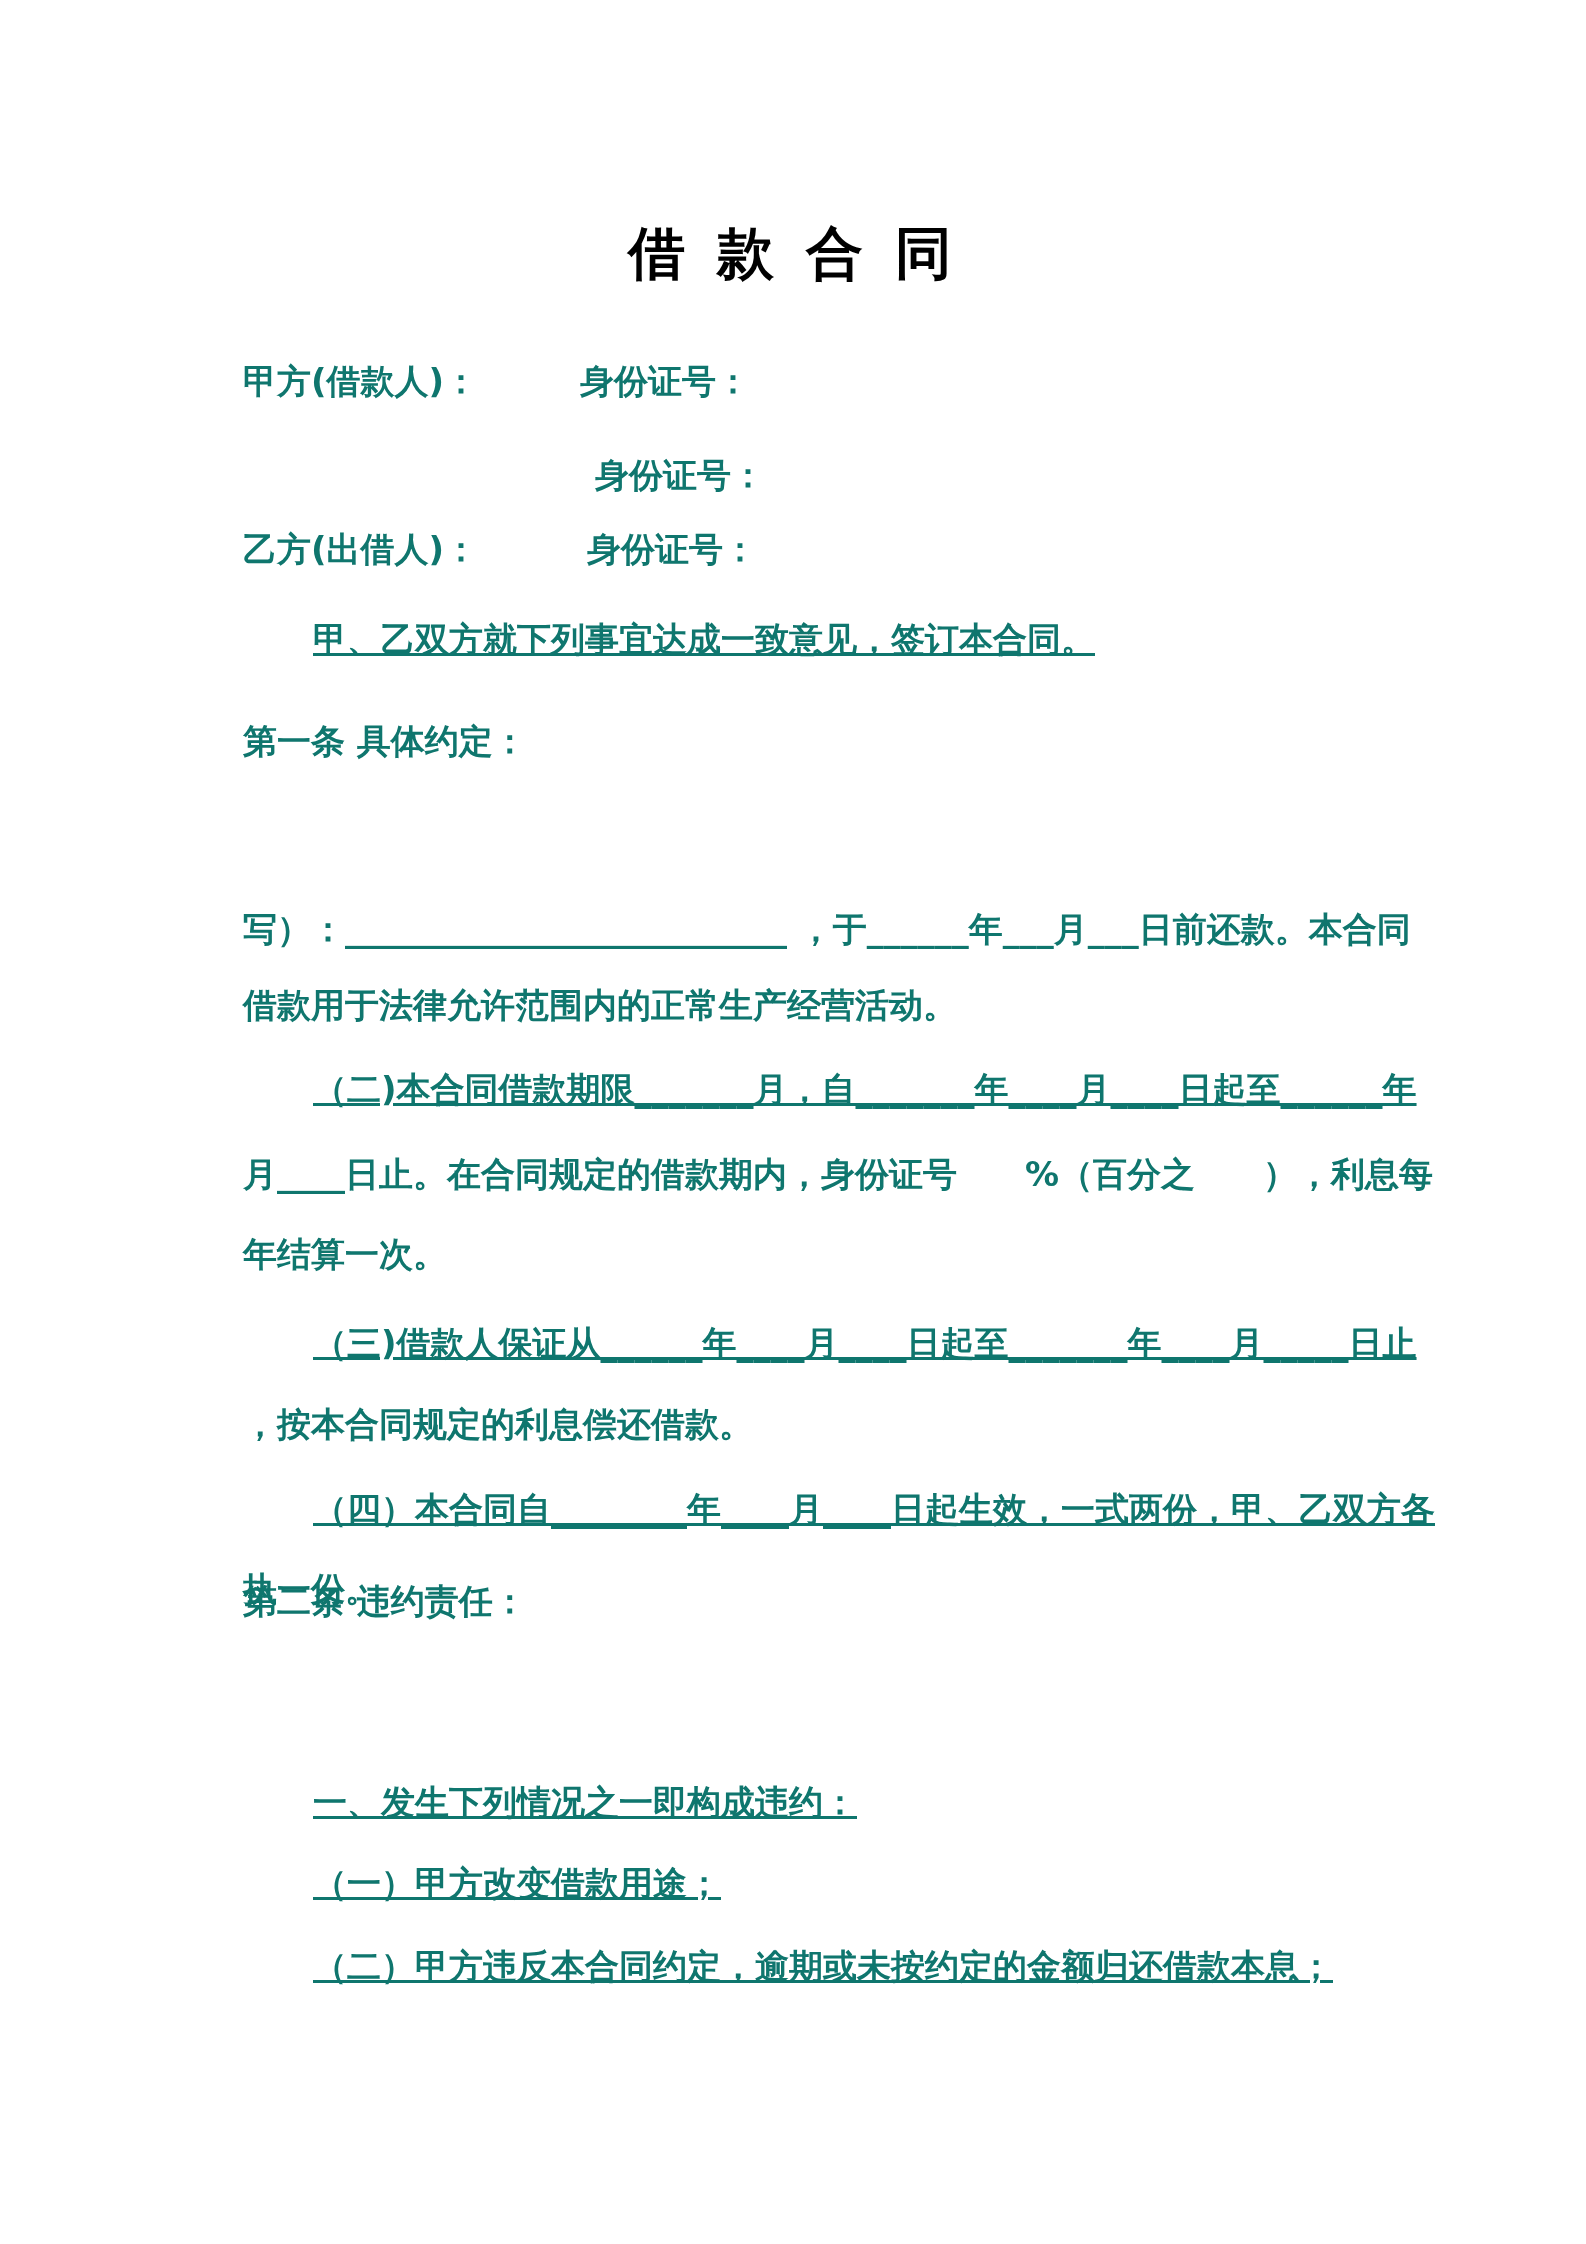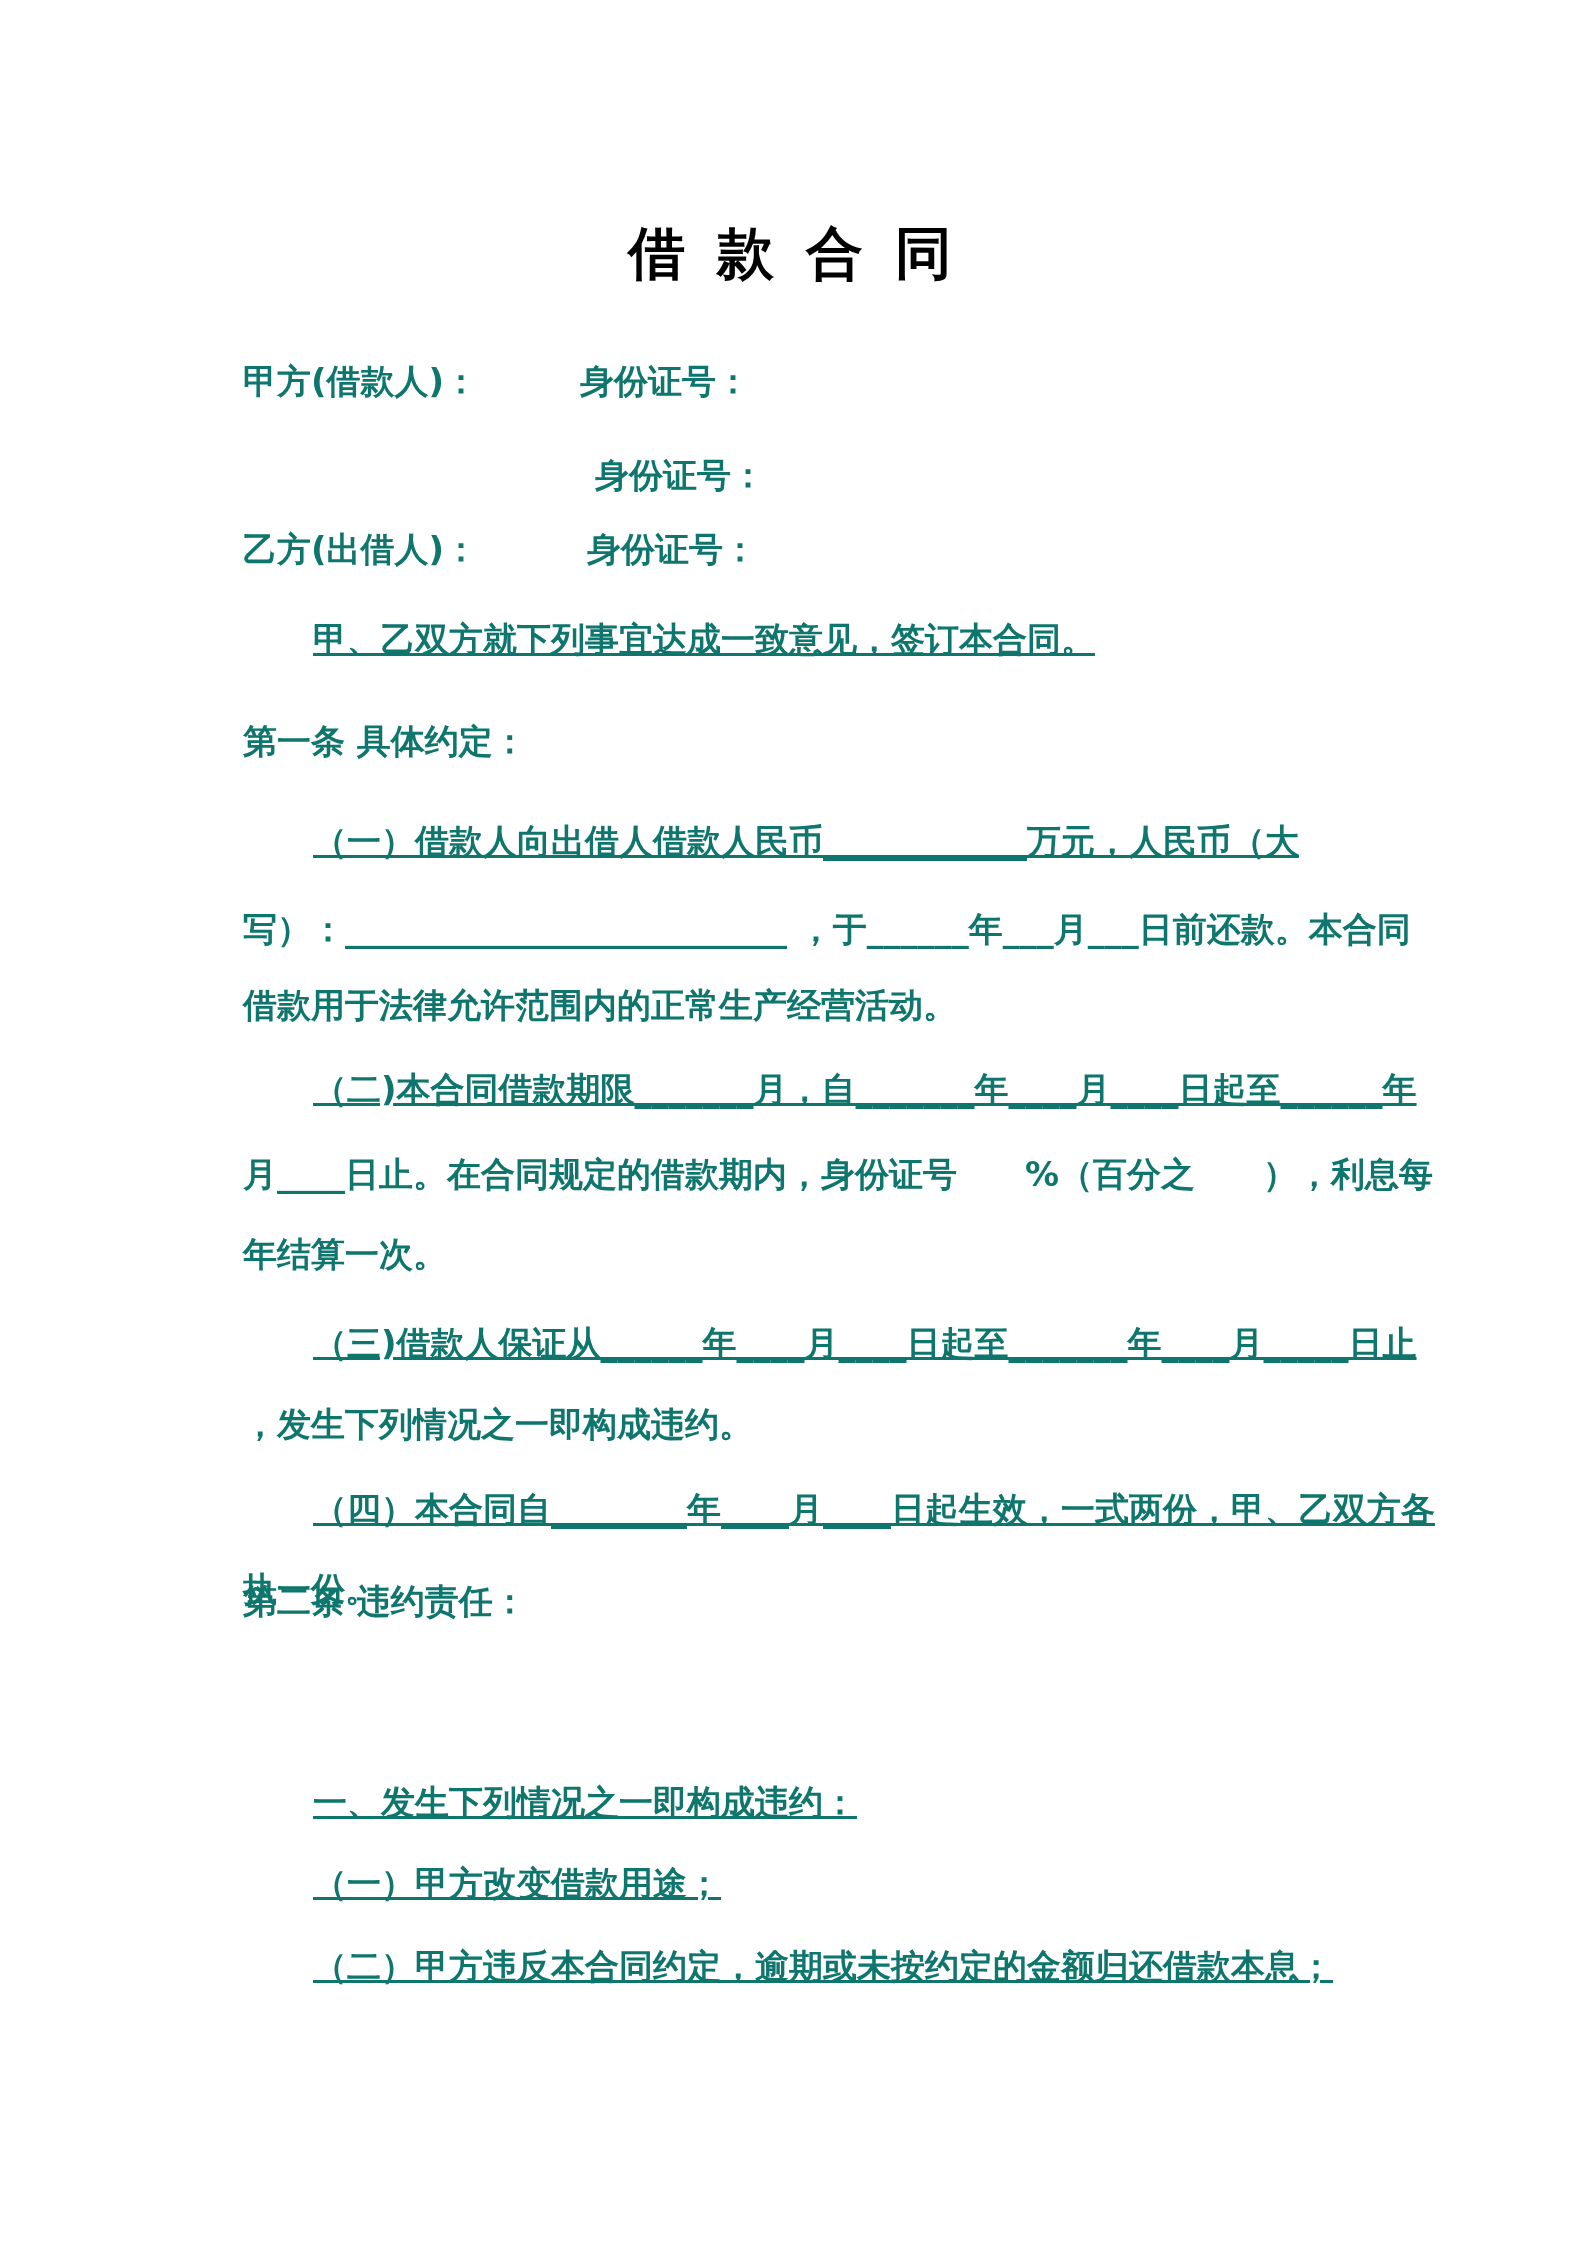--- a/index.html
+++ b/index.html
@@ -53,30 +53,29 @@
 
   <span class="t" style="left:595px; top:426px">身份证号：</span>
 
   <span class="t m" style="top:500px">乙方(出借人)：</span>
   <span class="t" style="left:587px; top:500px">身份证号：</span>
 
   <div class="t ind" style="top:590px">甲、乙双方就下列事宜达成一致意见，签订本合同。</div>
 
   <div class="t m" style="top:692px">第一条 具体约定：</div>
 
-  <div class="t ind" style="top:792px">（一）借款人向出借人借款人民币____________万元，人民币（大</div>
   <div class="t m" style="top:880px">写）：__________________________ ，于______年___月___日前还款。本合同</div>
   <div class="t ind" style="top:1040px">（二)本合同借款期限_______月，自_______年____月____日起至______年</div>
 
   <div class="t m" style="top:956px">借款用于法律允许范围内的正常生产经营活动。</div>
   <div class="t m" style="top:1125px">月____日止。在合同规定的借款期内，身份证号　　%（百分之　　），利息每</div>
   <div class="t m" style="top:1205px">年结算一次。</div>
 
   <div class="t ind" style="top:1294px">（三)借款人保证从______年____月____日起至_______年____月_____日止</div>
-  <div class="t m" style="top:1375px">，发生下列情况之一即构成违约。</div>
+  <div class="t m" style="top:1375px">，按本合同规定的利息偿还借款。</div>
 
   <div class="t ind" style="top:1460px">（四）本合同自________年____月____日起生效，一式两份，甲、乙双方各</div>
   <div class="t m" style="top:1540px">执一份。</div>
 
   <div class="t m" style="top:1552px">第二条 违约责任：</div>
 
   <div class="t ind" style="top:1753px">一、发生下列情况之一即构成违约：</div>
   <div class="t ind" style="top:1834px">（一）甲方改变借款用途；</div>
   <div class="t ind" style="top:1917px">（二）甲方违反本合同约定，逾期或未按约定的金额归还借款本息；</div>
 

